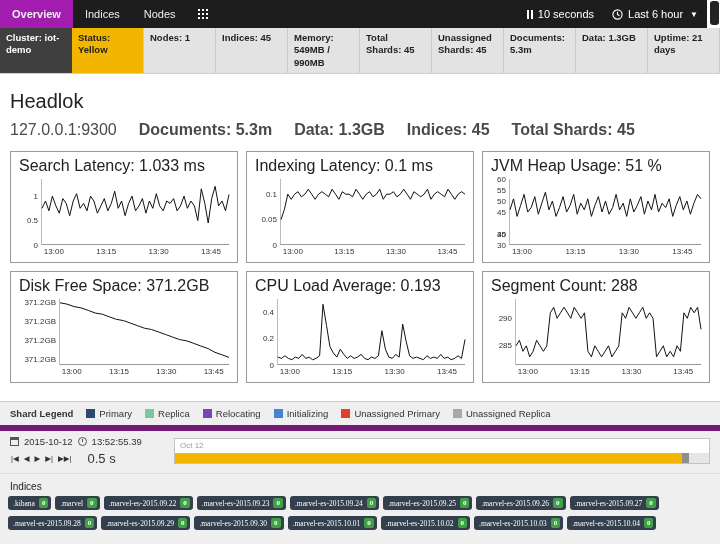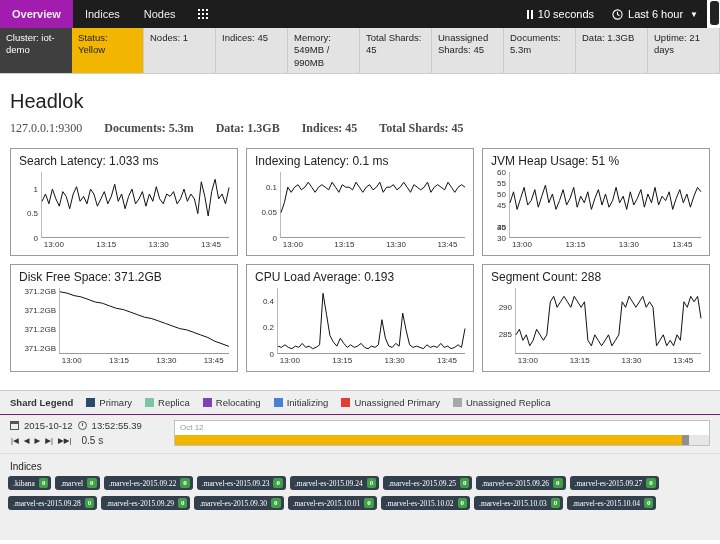--- a/index.html
+++ b/index.html
@@ -28,57 +28,57 @@
   .pause-icon { display:inline-flex; gap:2px; }
   .pause-icon i { display:block; width:2px; height:9px; background:#fff; }
   .caret { font-size:8px; margin-left:2px; }
   .scroll-thumb {
     position:absolute; top:1px; right:1px; width:9px; height:24px;
     background:#232323; border-radius:3px; cursor:grab;
   }
   
   .cluster-bar { display:flex; background:#e3e3e3; border-bottom:1px solid #cfcfcf; min-height:38px; }
   .cluster-cell {
-    flex:1 1 0; padding:4px 6px; font-size:9.5px; font-weight:400; color:#222;
+    flex:1 1 0; padding:4px 6px; font-size:9.5px; font-weight:700; color:#222;
     border-right:1px solid #cbcbcb; line-height:1.3; overflow:hidden;
   }
   .cluster-cell.dark { background:#3f3f3f; color:#fff; border-right-color:#3f3f3f; }
   .cluster-cell.status { background:#f2b600; color:#1d1d1d; }
   
   .main { padding:4px 10px 0; }
   .node-name { font-size:20px; font-weight:400; color:#222; margin:12px 0 8px; }
-  .node-info { display:flex; gap:22px; font-size:12px; color:#4a4a4a; margin-bottom:12px;font-family:Liberation Serif, serif; }
+  .node-info { display:flex; gap:22px; font-size:16px; color:#4a4a4a; margin-bottom:12px; }
   .node-info .node-stat { font-weight:600; color:#4a4a4a; }
   
   .charts-grid { display:grid; grid-template-columns:repeat(3,1fr); gap:8px; }
   .chart-panel { border:1px solid #9b9b9b; background:#fff; padding:5px 8px 2px; }
-  .chart-title { font-size:12px; color:#222; margin-bottom:4px; white-space:nowrap; }
+  .chart-title { font-size:16px; color:#222; margin-bottom:4px; white-space:nowrap; }
   .plot { position:relative; height:66px; border-left:1px solid #bbb; border-bottom:1px solid #999; margin-bottom:15px; }
   .plot svg { position:absolute; left:0; top:0; width:100%; height:66px; display:block; overflow:visible; }
   .ytick { position:absolute; font-size:8px; color:#333; text-align:right; line-height:9px; }
   .xticks { position:absolute; top:67px; left:0; right:0; height:12px; }
   .xtick { position:absolute; top:1px; font-size:8px; color:#333; }
   
   .bottom { margin-top:18px; background:#efefef; border-top:1px solid #ccc; min-height:150px; }
   .legend-row {
     display:flex; align-items:center; gap:13px; padding:6px 10px;
-    font-size:9.5px; color:#333; border-bottom:1px solid #701a75;
+    font-size:9.5px; color:#333; border-bottom:6px solid #701a75;
   }
   .legend-title { font-weight:700; }
   .legend-item { display:inline-flex; align-items:center; gap:4px; }
   .swatch { width:9px; height:9px; display:inline-block; }
   .timeline-row { display:flex; gap:12px; padding:5px 10px 7px; align-items:center; }
   .tl-left { width:152px; flex:0 0 auto; font-size:9.5px; color:#333; }
   .tl-datetime { display:flex; align-items:center; gap:5px; margin-bottom:4px; }
   .cal-icon { width:9px; height:9px; border:1px solid #555; border-top:3px solid #555; display:inline-block; }
   .stopwatch-icon { width:9px; height:9px; border:1px solid #555; border-radius:50%; display:inline-block; position:relative; }
   .stopwatch-icon::after { content:""; position:absolute; left:3px; top:1px; width:1px; height:3px; background:#555; }
   .tl-controls { display:flex; align-items:center; gap:5px; }
   .pb-btn { background:none; border:none; font-size:7.5px; padding:0 1px; color:#333; cursor:pointer; font-family:inherit; }
-  .speed { font-size:10px; color:#333; margin-left:4px; }
+  .speed { font-size:13px; color:#333; margin-left:10px; }
   .tl-slider { flex:1; position:relative; border:1px solid #c2c2c2; background:#fff; height:26px; cursor:pointer; }
   .tl-label { position:absolute; top:2px; left:5px; font-size:8px; color:#999; }
   .tl-track { position:absolute; left:0; right:0; bottom:0; height:10px; background:#e6e6e6; display:flex; }
   .tl-fill { height:100%; }
   .tl-marker { width:7px; height:100%; background:#8f8f8f; cursor:grab; }
   .indices-title { font-size:10px; color:#222; padding:7px 10px 4px; border-top:1px solid #ddd; }
   .idx-row { display:flex; gap:4px; margin:0 8px 6px; overflow:hidden; }
   .idx-badge {
     display:inline-flex; align-items:center; background:#333f4c; color:#fff;
     border-radius:3px; padding:2px 3px 2px 5px; font-size:7.5px; white-space:nowrap; cursor:pointer;font-family:Liberation Serif, serif;

